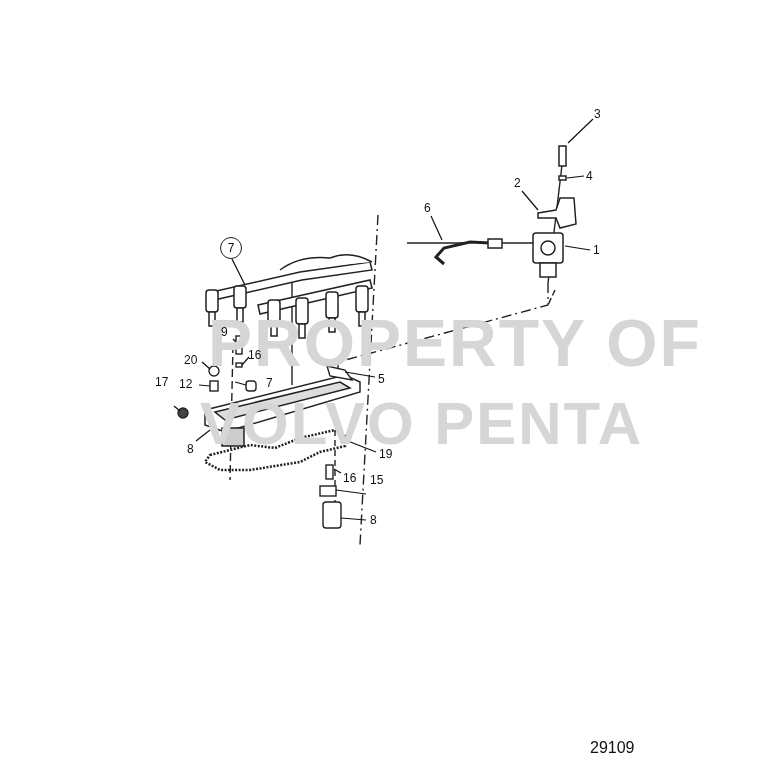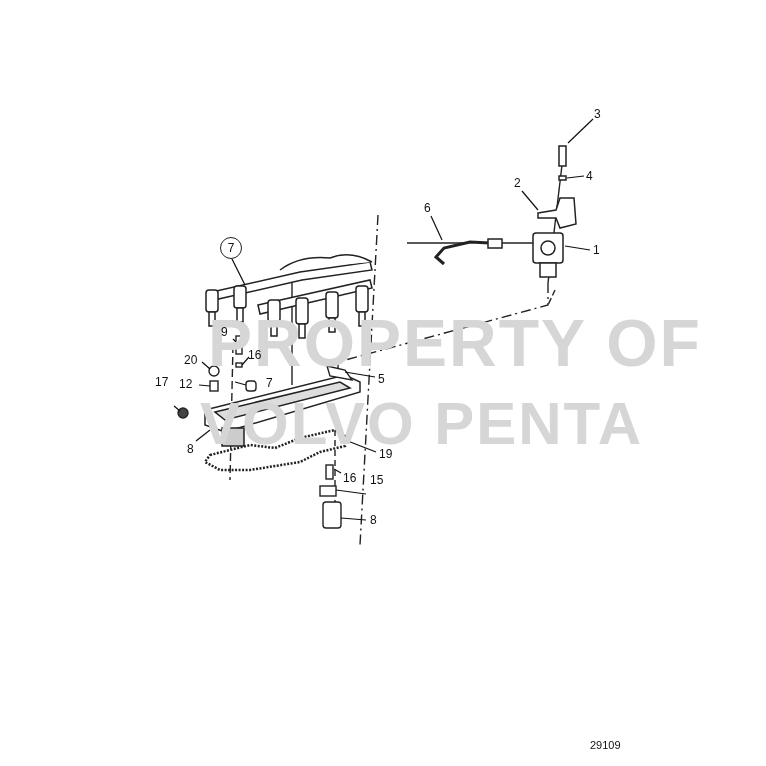--- a/index.html
+++ b/index.html
@@ -7,21 +7,21 @@
          font-family: "Liberation Sans", sans-serif; }
   #canvas { position: absolute; left: 0; top: 0; width: 766px; height: 766px; }
   .wm { position: absolute; font-family: "Liberation Sans", sans-serif; font-weight: bold;
         color: #d6d6d6; letter-spacing: 2px; line-height: 1; }
   .wm-1 { left: 208px; top: 310px; font-size: 66px; }
   .wm-2 { left: 200px; top: 394px; font-size: 60px; }
   .callout { position: absolute; font-size: 12px; color: #111; line-height: 1; }
   .callout-circled { position: absolute; width: 20px; height: 20px; border: 1px solid #222;
         border-radius: 50%; font-size: 12px; text-align: center; line-height: 20px; color: #111;
         background: #fff; }
-  .fig-id { position: absolute; left: 590px; top: 739px; font-size: 11px; color: #111; }
+  .fig-id { position: absolute; left: 590px; top: 739px; font-size: 16px; color: #111; }
 </style>
 </head>
 <body>
 
 <svg id="canvas" viewBox="0 0 766 766" xmlns="http://www.w3.org/2000/svg">
   <g fill="none" stroke="#222" stroke-width="1.4">
 
     <line x1="378" y1="215" x2="360" y2="545" stroke-dasharray="10,4,2,4"></line>
     <line x1="555" y1="290" x2="548" y2="305" stroke-dasharray="6,3"></line>
     <path d="M548 283 L548 305 L338 362 L338 380" stroke-dasharray="10,4,2,4"></path>

